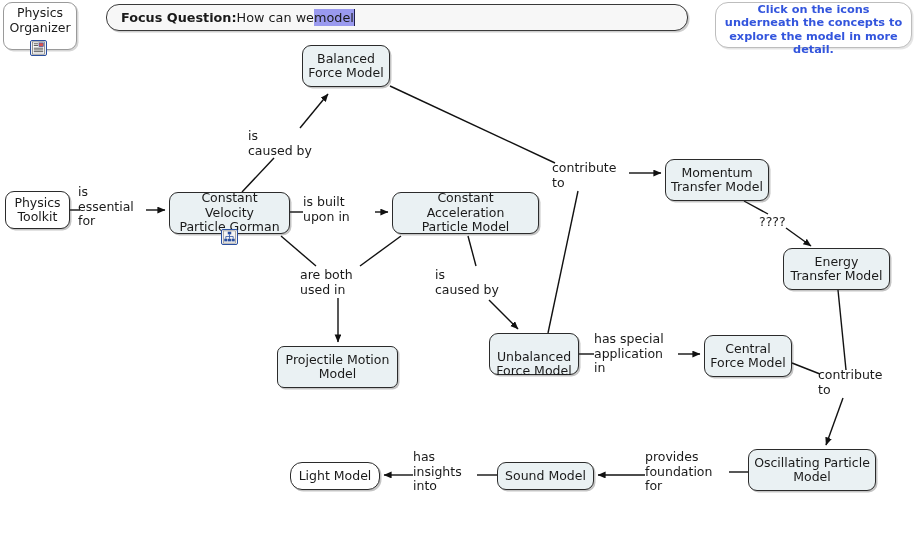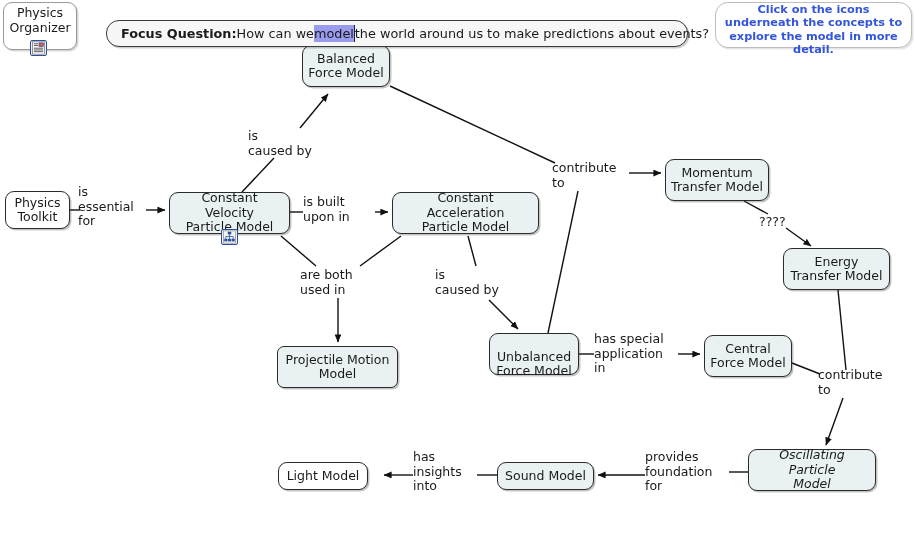--- a/index.html
+++ b/index.html
@@ -85,21 +85,21 @@
     background: #f2f2f2;
     box-sizing: border-box;
     display: block;
     z-index: 6;
   }
   .res-icon svg { display:block; width: 100%; height: 100%; }
 
   
   #focusq {
     position: absolute;
-    left: 106px; top: 20px;
+    left: 106px; top: 4px;
     width: 582px; height: 27px;
     box-sizing: border-box;
     border: 1px solid #3a3a3a;
     border-radius: 13px;
     background: #f7f7f7;
     box-shadow: 1.5px 1.5px 0 rgba(90,90,90,0.30);
     display: flex;
     align-items: center;
     padding: 0 14px;
     font-size: 12.8px;
@@ -219,35 +219,34 @@
         <line x1="2.6" y1="10.2" x2="13.4" y2="10.2"></line>
         <line x1="2.6" y1="12.2" x2="13.4" y2="12.2"></line>
       </g>
     </svg>
   </span>
 
   <div id="focusq">
     <span class="fq-bold">Focus Question:</span>
       <span> How can we </span>
       <span class="sel">model</span>
-      <span> the world around us to make predictions about events?</span>
   </div>
 
   <div id="instructions">
     <span>Click on the icons underneath the concepts to explore the model in more detail.</span>
   </div>
 
   <div id="node-layer">
       <div class="node plain" style="left: 5px; top: 191px; width: 65px; height: 38px;">
         <span style="white-space: pre-line;">Physics
 Toolkit</span>
       </div>
       <div class="node" style="left: 169px; top: 192px; width: 121px; height: 42px;">
         <span style="white-space: pre-line;">Constant Velocity
-Particle Model</span>
+Particle Gorman</span>
       </div>
       <span class="res-icon" style="left: 221px; top: 229px;">
         <svg viewBox="0 0 16 16">
           <rect x="1" y="1" width="14" height="14" fill="#f4f4f4" stroke="#7a7a7a" stroke-width="0.7"></rect>
           <rect x="6" y="2" width="4" height="3" fill="#2a4fa0"></rect>
           <rect x="2" y="10" width="3.6" height="3" fill="#2a4fa0"></rect>
           <rect x="6.2" y="10" width="3.6" height="3" fill="#2a4fa0"></rect>
           <rect x="10.4" y="10" width="3.6" height="3" fill="#2a4fa0"></rect>
           <g stroke="#2a4fa0" stroke-width="0.9" fill="none">
             <line x1="8" y1="5" x2="8" y2="7.4"></line>
@@ -280,27 +279,27 @@
       </div>
       <div class="node" style="left: 489px; top: 333px; width: 90px; height: 42px;">
         <span style="white-space: pre-line; margin-top: 20px;">Unbalanced
 Force Model</span>
       </div>
       <div class="node" style="left: 704px; top: 335px; width: 88px; height: 42px;">
         <span style="white-space: pre-line;">Central
 Force Model</span>
       </div>
       <div class="node" style="left: 748px; top: 449px; width: 128px; height: 42px;">
-        <span style="white-space: pre-line; font-style: italic;">Oscillating Particle
+        <span style="white-space: pre-line;">Oscillating Particle
 Model</span>
       </div>
       <div class="node" style="left: 497px; top: 462px; width: 97px; height: 26px;">
         <span style="white-space: pre-line;">Sound Model</span>
       </div>
-      <div class="node plain" style="left: 278px; top: 462px; width: 90px; height: 26px;">
+      <div class="node plain" style="left: 290px; top: 462px; width: 90px; height: 26px; border-radius: 12px;">
         <span style="white-space: pre-line;">Light Model</span>
       </div>
     </div>
 
   <div id="label-layer">
       <div class="linklabel" style="left: 78px; top: 185px; width: 68px;">is
 essential
 for</div>
       <div class="linklabel" style="left: 303px; top: 195px; width: 72px;">is built
 upon in</div>

